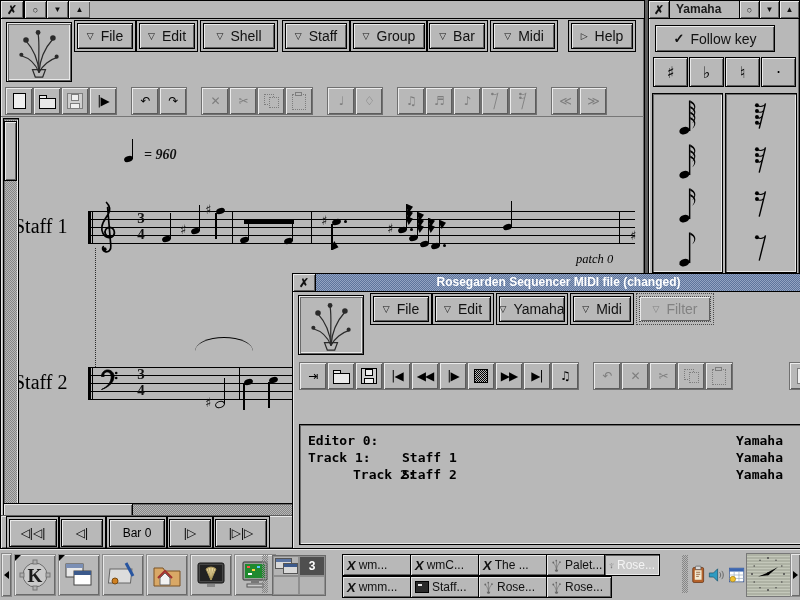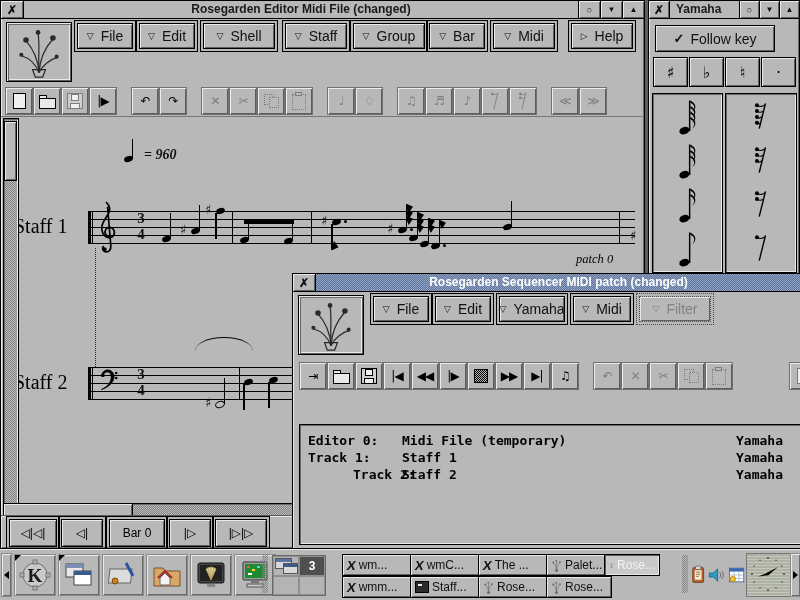--- a/index.html
+++ b/index.html
@@ -129,21 +129,20 @@
 </head>
 <body>
 
 <div id="screen">
 
   <div class="win" id="editor-win" style="left:0;top:0;width:643px;height:547px;z-index:10">
     <div class="titlebar">
       <div class="tb-close">
           <span>✗</span>
         </div>
-      <div class="tb-title">Rosegarden Editor  Midi File (changed)</div>
       <div class="tb-btn">
           <span>○</span>
         </div>
       <div class="tb-btn">
           <span style="font-size:8px">▼</span>
         </div>
       <div class="tb-btn">
           <span style="font-size:8px">▲</span>
         </div>
     </div>
@@ -501,21 +500,21 @@
       <div class="accbtn raised mus" style="left: 40px; top: 56px;">♭</div>
       <div class="accbtn raised mus" style="left: 76px; top: 56px;">♮</div>
       <div class="accbtn raised mus" style="left: 112px; top: 56px;">·</div>
     </div>
 
   <div class="win" id="seq-win" style="left:292px;top:273px;width:508px;height:276px;z-index:30">
     <div class="titlebar">
       <div class="tb-close">
           <span>✗</span>
         </div>
-      <div class="tb-title dither-title">Rosegarden Sequencer  MIDI patch (changed)</div>
+      <div class="tb-title dither-title">Rosegarden Sequencer  MIDI file (changed)</div>
     </div>
 
     <div class="logo" style="left:5px;top:21px">
       <svg width="46" height="52" viewBox="0 0 48 56">
         <g stroke="#2a2a2a" fill="none" stroke-width="1.3">
           <path d="M24 50 C23 36 19 26 10 16"></path>
             <path d="M24 50 C25 34 30 24 39 14"></path>
           <path d="M24 50 C23 32 25 20 23 8"></path>
             <path d="M24 50 C20 40 12 34 5 32"></path>
           <path d="M24 50 C28 42 36 36 43 34"></path>
@@ -579,21 +578,20 @@
           <span class="i-paste"></span>
         </div>
         <div class="toolbtn dis" style="left: 496px; top: 2px;">
           <span class="i-page"></span>
         </div>
       </div>
 
     <div class="track-panel" id="sq-tracks" style="left:6px;top:150px;right:-2px;height:119px">
         <div class="trow" style="top: 8px;">
           <span style="left: 8px;">Editor 0:</span>
-          <span style="left: 102px;">Midi File (temporary)</span>
           <span style="left: 436px;">Yamaha</span>
         </div>
         <div class="trow" style="top: 25px;">
           <span style="left: 8px;">Track 1:</span>
           <span style="left: 102px;">Staff 1</span>
           <span style="left: 436px;">Yamaha</span>
         </div>
         <div class="trow" style="top: 42px;">
           <span style="left: 8px; margin-left: 45px;">Track 2:</span>
           <span style="left: 102px;">Staff 2</span>

